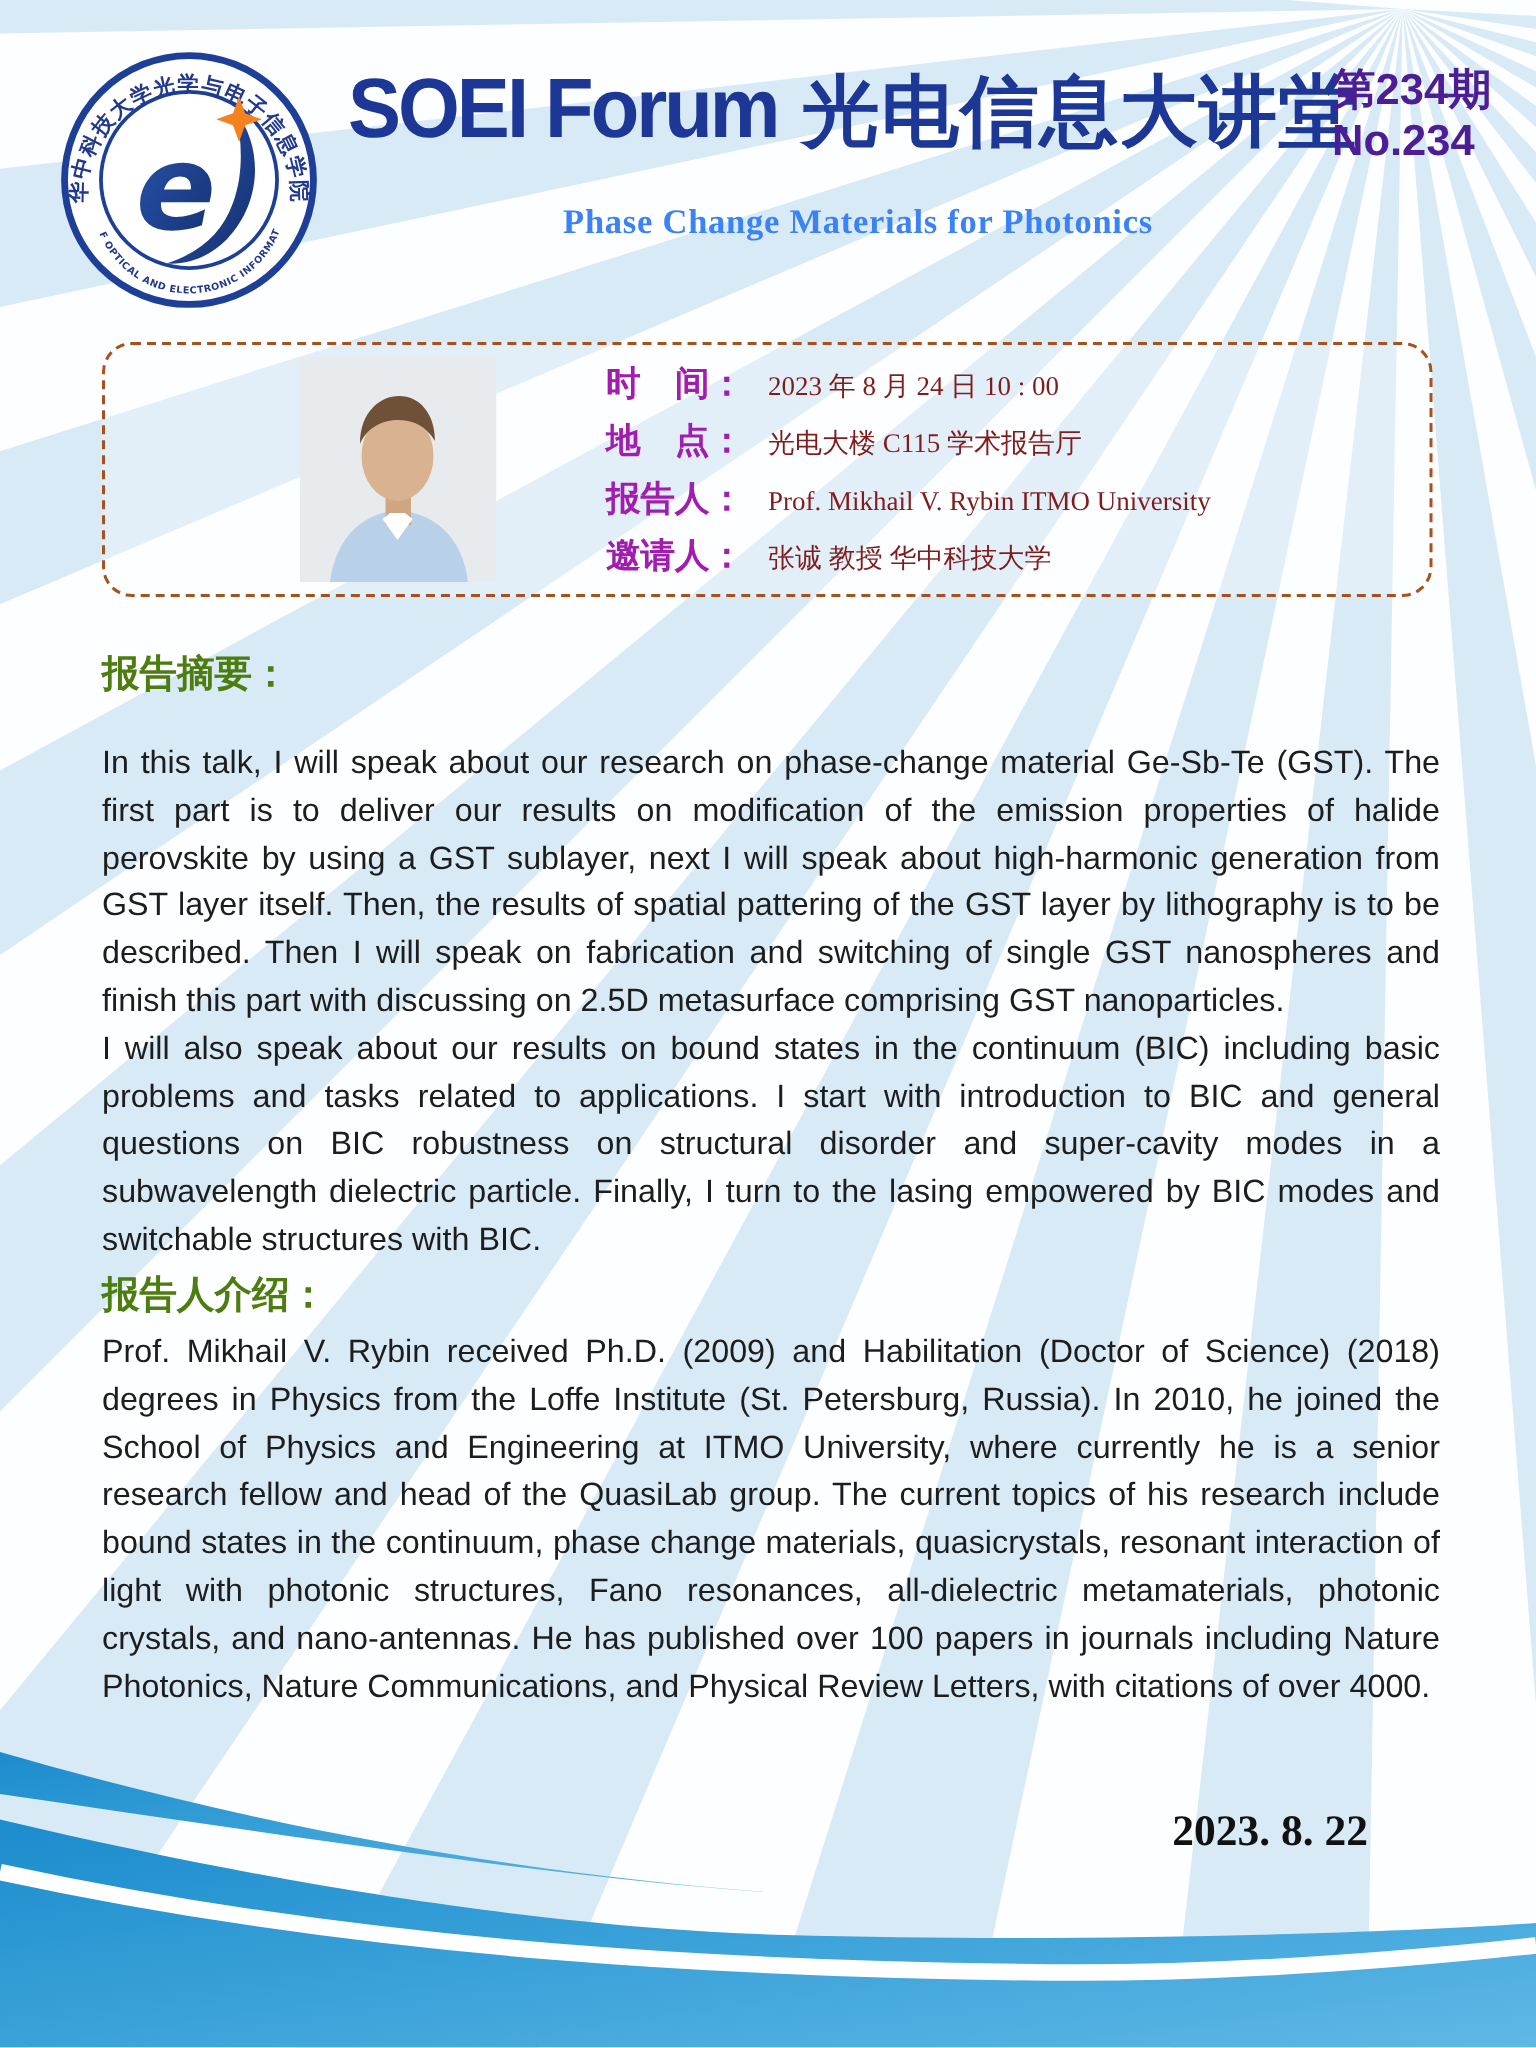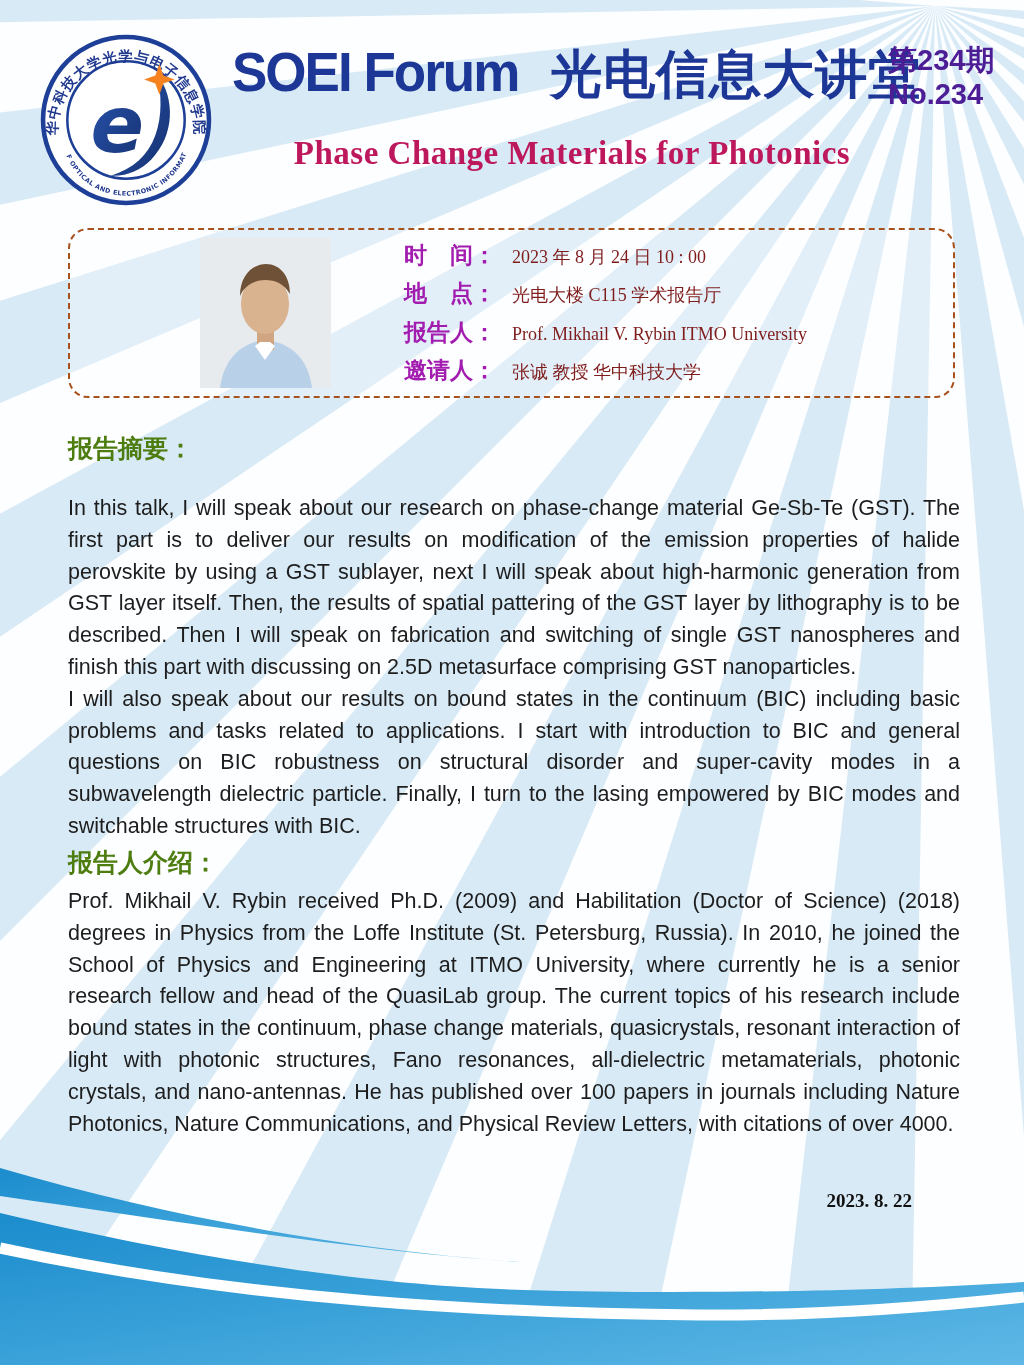--- a/index.html
+++ b/index.html
@@ -7,33 +7,33 @@
     width:1024px;height:1365px;position:relative;overflow:hidden;
     background:#fdfeff;
     font-family:"Liberation Sans","DejaVu Sans",sans-serif;
   }
   svg.bg{position:absolute;left:0;top:0;width:1024px;height:1365px;z-index:0;}
   .page{position:absolute;inset:0;z-index:1;}
 
   
   .logo-wrap{position:absolute;left:40px;top:34px;width:172px;height:172px;}
   .forum-line{
-    position:absolute;left:232px;top:40px;display:flex;gap:32px;align-items:baseline;
+    position:absolute;left:232px;top:40px;display:flex;gap:16px;align-items:baseline;
     color:#1c3796;white-space:nowrap;
   }
   .forum-en{font-size:53px;font-weight:bold;letter-spacing:-2px;transform:scaleY(1.06);transform-origin:bottom;}
   .forum-cn{font-size:52px;font-weight:bold;letter-spacing:1px;}
   .issue{
     position:absolute;left:888px;top:44px;color:#4c1d95;font-weight:bold;
     font-size:29px;line-height:1.16;white-space:nowrap;
   }
   .main-title{
     position:absolute;left:140px;right:20px;top:135px;text-align:center;
     font-family:"Liberation Serif","DejaVu Serif",serif;
-    font-size:33px;font-weight:bold;color:#be185d;letter-spacing:.5px;
+    font-size:23px;font-weight:bold;color:#3b82f6;letter-spacing:.5px;
   }
 
   
   .info-box{
     position:absolute;left:68px;right:69px;top:228px;height:170px;
     border:2.5px dashed #a7521d;border-radius:20px;box-sizing:border-box;
     background:rgba(255,255,255,0.25);
   }
   .photo{position:absolute;left:130px;top:8px;width:131px;height:150px;}
   .info-rows{
@@ -58,21 +58,21 @@
     font-size:21.5px;line-height:31.8px;text-align:justify;
   }
   #abstract-body{top:493px;}
   #bio-body{top:886px;}
   .body-text p{margin:0;}
 
   
   .footer{position:absolute;right:112px;top:1180px;text-align:right;}
   .organizer{font-size:26px;font-weight:bold;color:#111;white-space:nowrap;}
   .footer-date{
-    margin-top:10px;font-size:19px;font-weight:bold;color:#111;
+    margin-top:25px;font-size:29px;font-weight:bold;color:#111;
     font-family:"Liberation Serif","DejaVu Serif",serif;
   }
 </style>
 </head>
 <body>
 
 <svg class="bg" viewBox="0 0 1024 1365" preserveAspectRatio="none">
   <defs>
     <linearGradient id="waveGrad" x1="0" y1="0" x2="1" y2="1">
       <stop offset="0" stop-color="#1b8ccd"></stop>

